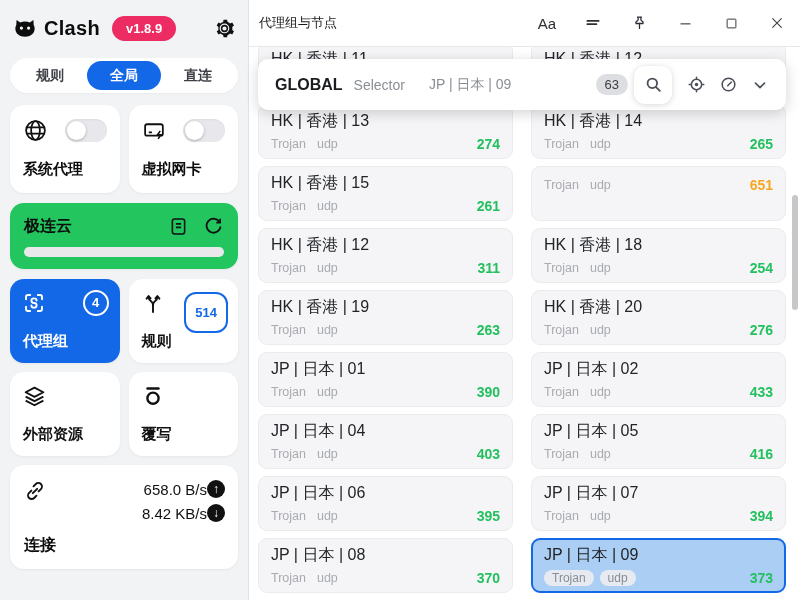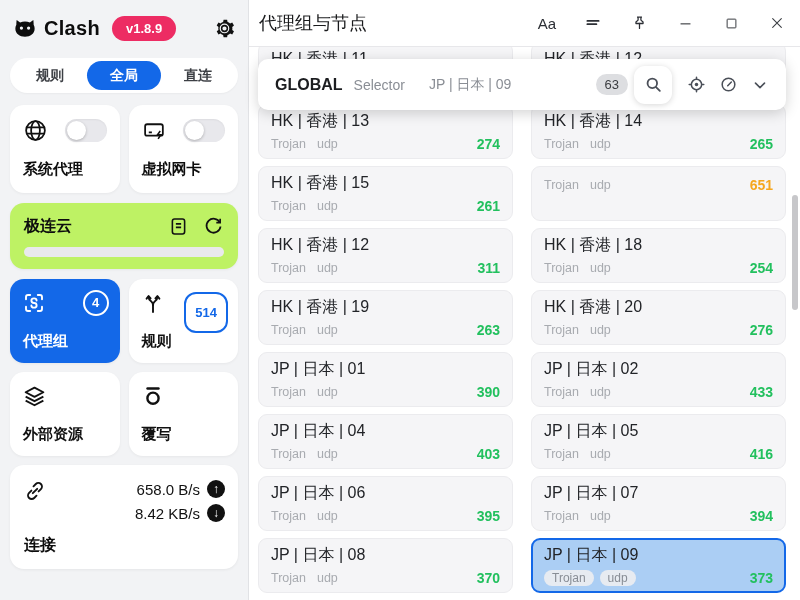--- a/index.html
+++ b/index.html
@@ -19,48 +19,48 @@
   .seg.active { background:var(--accent,#1368e8); color:#fff; }
 
   .toggle-row { display:flex; gap:9px; margin-bottom:10px; }
   .toggle-card { flex:1; background:#fff; border-radius:14px; padding:13px 13px 14px; box-shadow:0 1px 3px rgba(0,0,0,.05); }
   .toggle-head { display:flex; justify-content:space-between; align-items:center; }
   .tc-icon { color:#111; display:flex; }
   .switch { width:42px; height:23px; border-radius:12px; background:#e8e8ec; position:relative; flex:none; cursor:pointer; box-shadow:inset 0 1px 2px rgba(0,0,0,.05); }
   .switch::after { content:""; position:absolute; left:2px; top:2px; width:19px; height:19px; border-radius:50%; background:#fff; box-shadow:0 1px 3px rgba(0,0,0,.25); }
   .toggle-label { margin-top:17px; font-weight:bold; font-size:15px; color:#0d0d0d; }
 
-  .profile-card { background:#bef264; border-radius:14px; padding:13px 14px 12px; margin-bottom:10px; box-shadow:0 1px 3px rgba(0,0,0,.05); }
+  .profile-card { background:#22c55e; border-radius:14px; padding:13px 14px 12px; margin-bottom:10px; box-shadow:0 1px 3px rgba(0,0,0,.05); }
   .profile-head { display:flex; align-items:center; }
   .profile-name { font-size:16px; font-weight:bold; color:#0d0d0d; }
   .profile-actions { margin-left:auto; display:flex; gap:14px; color:#111; }
   .profile-actions span { display:flex; cursor:pointer; }
   .profile-stats { display:flex; justify-content:space-between; font-size:13px; color:#28292c; margin-top:13px; }
   .progress-track { height:10px; background:#e9e9ec; border-radius:5px; margin-top:10px; overflow:hidden; }
   .progress-fill { height:100%; background:var(--accent,#1368e8); border-radius:5px; }
 
   .nav-grid { display:grid; grid-template-columns:1fr 1fr; gap:9px; margin-bottom:9px; }
   .nav-card { background:#fff; border-radius:14px; height:84px; padding:12px; position:relative; box-shadow:0 1px 3px rgba(0,0,0,.05); cursor:pointer; color:#111; }
   .nav-card.active { background:var(--accent,#1368e8); color:#fff; }
   .nav-label { position:absolute; left:13px; bottom:12px; font-weight:bold; font-size:15px; }
   .badge-circle { position:absolute; right:11px; top:11px; width:26px; height:26px; border:2px solid #fff; border-radius:50%; color:#fff; text-align:center; line-height:22px; font-size:13px; font-weight:bold; }
   .badge-pill { position:absolute; right:10px; top:13px; border:2px solid var(--accent,#1368e8); color:var(--accent,#1368e8); border-radius:12px; padding:11px 9px; font-size:13px; font-weight:bold; }
 
   .traffic-card { background:#fff; border-radius:14px; padding:12px 13px; height:104px; position:relative; box-shadow:0 1px 3px rgba(0,0,0,.06); }
   .traffic-top { display:flex; align-items:flex-start; }
   .link-icon { color:#111; display:flex; margin-top:2px; }
   .speeds { margin-left:auto; text-align:right; }
-  .speed-row { display:flex; justify-content:flex-end; align-items:center; gap:7px; font-size:15px; color:#111; height:24px; }
+  .speed-row { display:flex; justify-content:flex-end; align-items:center; gap:0; font-size:15px; color:#111; height:24px; }
   .arrow-circle { width:18px; height:18px; background:#111; color:#fff; border-radius:50%; font-size:12px; line-height:18px; text-align:center; flex:none; }
   .connections-label { position:absolute; left:14px; bottom:13px; font-weight:bold; font-size:16px; color:#0d0d0d; }
 
   
   .main { flex:1; position:relative; background:#fff; }
   .titlebar { height:47px; border-bottom:1px solid #e7e7ea; display:flex; align-items:center; padding-left:10px; background:#fff; position:relative; z-index:3; }
-  .page-title { font-size:18px; color:#191a1c;font-family:Liberation Serif, serif; }
+  .page-title { font-size:13px; color:#191a1c;font-family:Liberation Serif, serif; }
   .titlebar-icons { margin-left:auto; display:flex; align-items:center; color:#2c2f35; }
   .tb-icon { width:46px; text-align:center; font-size:15px; cursor:pointer; display:flex; justify-content:center; }
   .win-ctl { width:46px; display:flex; justify-content:center; cursor:pointer; color:#3a3d42; }
 
   .content { position:absolute; top:47px; left:0; right:0; bottom:0; overflow:hidden; background:#fff; }
   .node-grid { display:grid; grid-template-columns:1fr 1fr; gap:7px 18px; padding:0 14px 16px 9px; margin-top:-5px; }
   .node-card { background:#f5f5f7; border:1px solid #ebebee; border-radius:9px; height:55px; padding:6px 12px 0; cursor:pointer; }
   .node-title { font-size:16px; color:#222428; white-space:nowrap; }
   .node-sub { display:flex; align-items:center; margin-top:4px; }
   .node-proto { font-size:12.5px; color:#a8abb0; margin-right:11px; }

